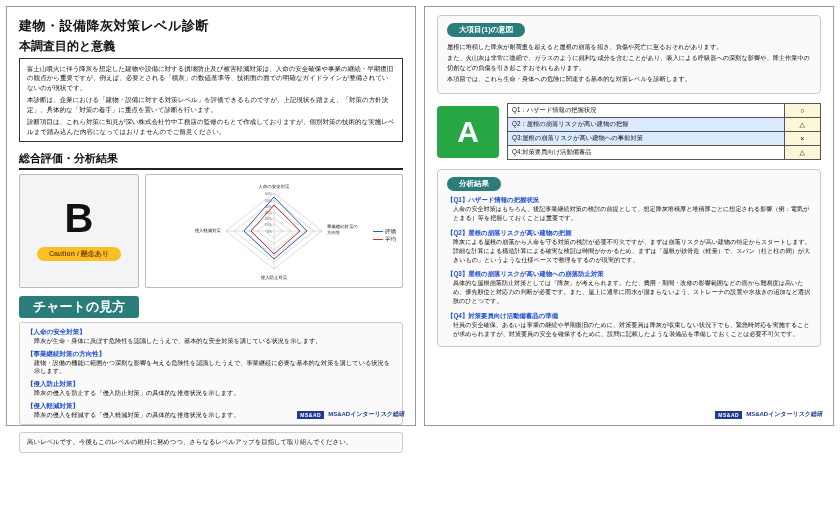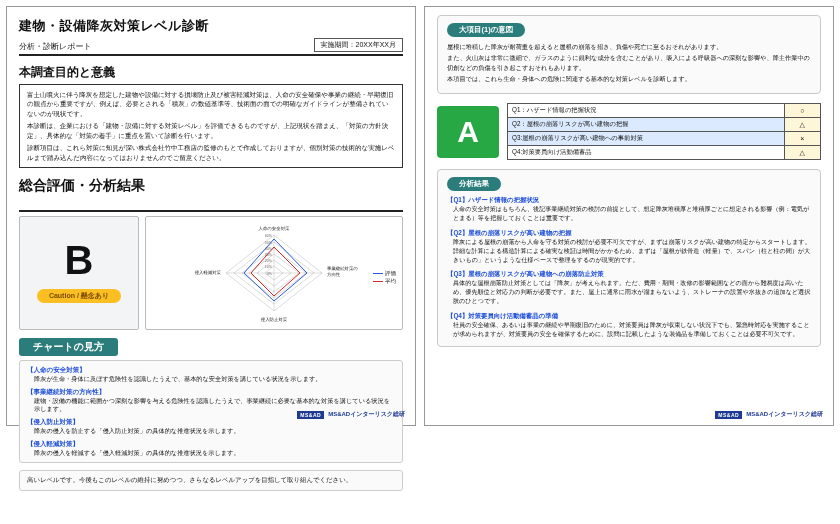--- a/index.html
+++ b/index.html
@@ -37,22 +37,22 @@
   .sec-head {
     font-size: 12px; font-weight: bold; margin: 0 0 3px 2px;
   }
   .purpose-box {
     border: 1px solid #333; padding: 5px 7px; margin: 0 2px 9px 2px;
     line-height: 1.45; font-size: 6.5px;
   }
   .purpose-box p { margin: 0 0 3px 0; }
   .purpose-box p:last-child { margin-bottom: 0; }
   .sec-head2 {
-    font-size: 14px; font-weight: bold; margin: 0 2px 4px 2px;
-    border-bottom: 2px solid #222; padding-bottom: 15px;
+    font-size: 11px; font-weight: bold; margin: 0 2px 4px 2px;
+    border-bottom: 2px solid #222; padding-bottom: 2px;
   }
   .eval-row { display: flex; gap: 6px; margin: 0 2px 8px 2px; }
   .grade-card {
     width: 120px; border: 1px solid #bbb; background: #f3f4f6;
     display: flex; flex-direction: column; align-items: center;
     justify-content: center; padding: 6px 0 9px 0; border-radius: 2px;
   }
   .grade-letter { font-size: 40px; font-weight: bold; line-height: 1; color: #111; }
   .grade-caution {
     margin-top: 9px; background: #fbbf24; color: #7c4a03;
@@ -67,21 +67,21 @@
     position: absolute; right: 6px; top: 52px; font-size: 5.5px; line-height: 1.5;
   }
   .legend i {
     display: inline-block; width: 10px; height: 0; border-top: 1px solid #2b5bd7;
     vertical-align: middle; margin-right: 2px;
   }
   .legend i.avg { border-top-color: #d12b2b; }
 
   .chip {
     display: inline-block; background: #2a7d7b; color: #fff; font-weight: bold;
-    font-size: 10px; padding: 2px 14px; border-radius: 3px; margin: 0 0 4px 0;
+    font-size: 13px; padding: 2px 14px; border-radius: 3px; margin: 0 0 4px 0;
   }
   .panel {
     border: 1px solid #ccc; border-radius: 3px; background: #fafafa;
     padding: 5px 7px; margin: 0 2px 7px 2px;
   }
   .panel .item { margin-bottom: 4px; }
   .panel .item:last-child { margin-bottom: 0; }
   .item-label { color: #1d4ed8; font-weight: bold; font-size: 6.5px; }
   .item-text { font-size: 6.2px; line-height: 1.4; margin-left: 7px; }
   .result-text { font-size: 6.4px; line-height: 1.4; }
@@ -136,24 +136,20 @@
   .q-head { color: #1d4ed8; font-weight: bold; font-size: 6.4px; }
   .q-text { font-size: 6.1px; line-height: 1.45; margin-left: 6px; }
 </style>
 </head>
 <body>
 
 <div class="sheet-wrap">
 
   <div class="page">
     <div class="doc-title">建物・設備降灰対策レベル診断</div>
-    <div class="sub-row">
-      <div class="sub-left">分析・診断レポート</div>
-      <div class="period-box">実施期間：20XX年XX月</div>
-    </div>
 
     <div class="sec-head">本調査目的と意義</div>
     <div class="purpose-box">
       <p>富士山噴火に伴う降灰を想定した建物や設備に対する損壊防止及び被害軽減対策は、人命の安全確保や事業の継続・早期復旧の観点から重要ですが、例えば、必要とされる「積灰」の数値基準等、技術面の面での明確なガイドラインが整備されていないのが現状です。</p>
       <p>本診断は、企業における「建物・設備に対する対策レベル」を評価できるものですが、上記現状を踏まえ、「対策の方針決定」、具体的な「対策の着手」に重点を置いて診断を行います。</p>
       <p>診断項目は、これら対策に知見が深い株式会社竹中工務店の監修のもとで作成しておりますが、個別対策の技術的な実施レベルまで踏み込んだ内容になってはおりませんのでご留意ください。</p>
     </div>
 
     <div class="sec-head2">総合評価・分析結果</div>
 

